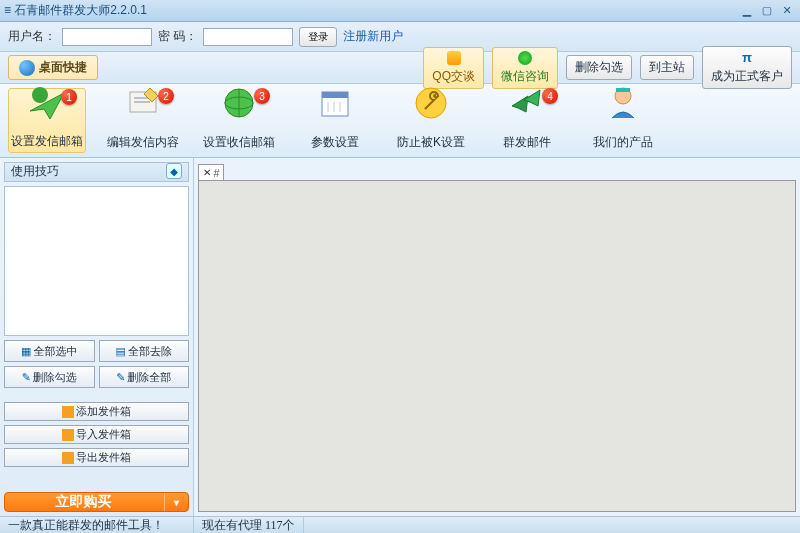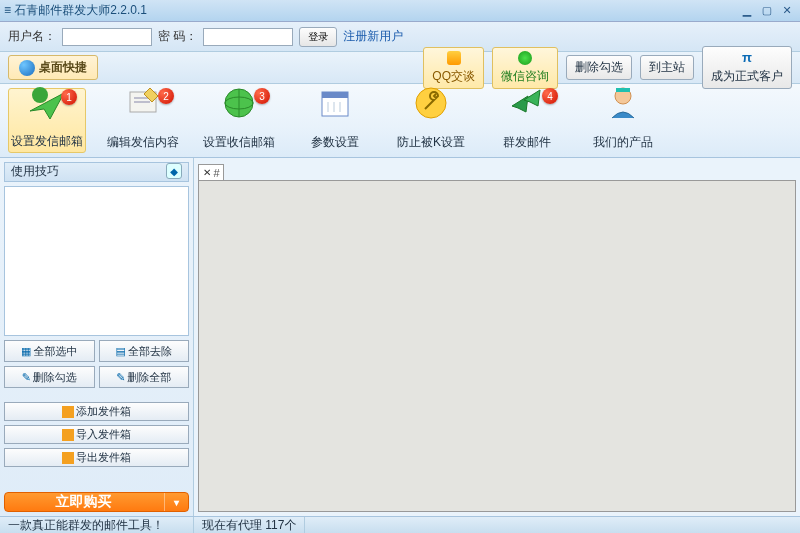--- a/index.html
+++ b/index.html
@@ -50,21 +50,21 @@
 .side-gap { flex: 1; }
 
 .content { flex: 1; background: #eaf3fb; padding: 4px; display: flex; flex-direction: column; }
 .tabstrip { height: 18px; display: flex; align-items: flex-end; font-size: 11px; }
 .tab { height: 16px; background: #fff; border: 1px solid #999; border-bottom: none; padding: 0 4px; display: flex; align-items: center; gap: 2px; }
 .tab .x { color: #333; cursor: pointer; font-size: 10px; }
 .tab .grip { color: #555; letter-spacing: -1px; }
 .mdiarea { flex: 1; background: #e4e4e0; border: 1px solid #999; }
 
 .statusbar { height: 17px; background: linear-gradient(#e0edf8,#c8deef); border-top: 1px solid #a7c4de; display: flex; font-size: 12px; color: #234; }
-.statusbar .cell { padding: 0 8px; border-right: 1px solid #b0cce0; display: flex; align-items: center; }
+.statusbar .cell { padding: 0 8px; border-right: 1px solid #b0cce0; display: flex; align-items: center; font-family: Liberation Serif, serif; }
 </style>
 </head>
 <body>
 
 <div class="titlebar">
   <span class="title">≡ 石青邮件群发大师2.2.0.1</span>
   <span class="winbtn">▁</span>
   <span class="winbtn">▢</span>
   <span class="winbtn">✕</span>
 </div>

